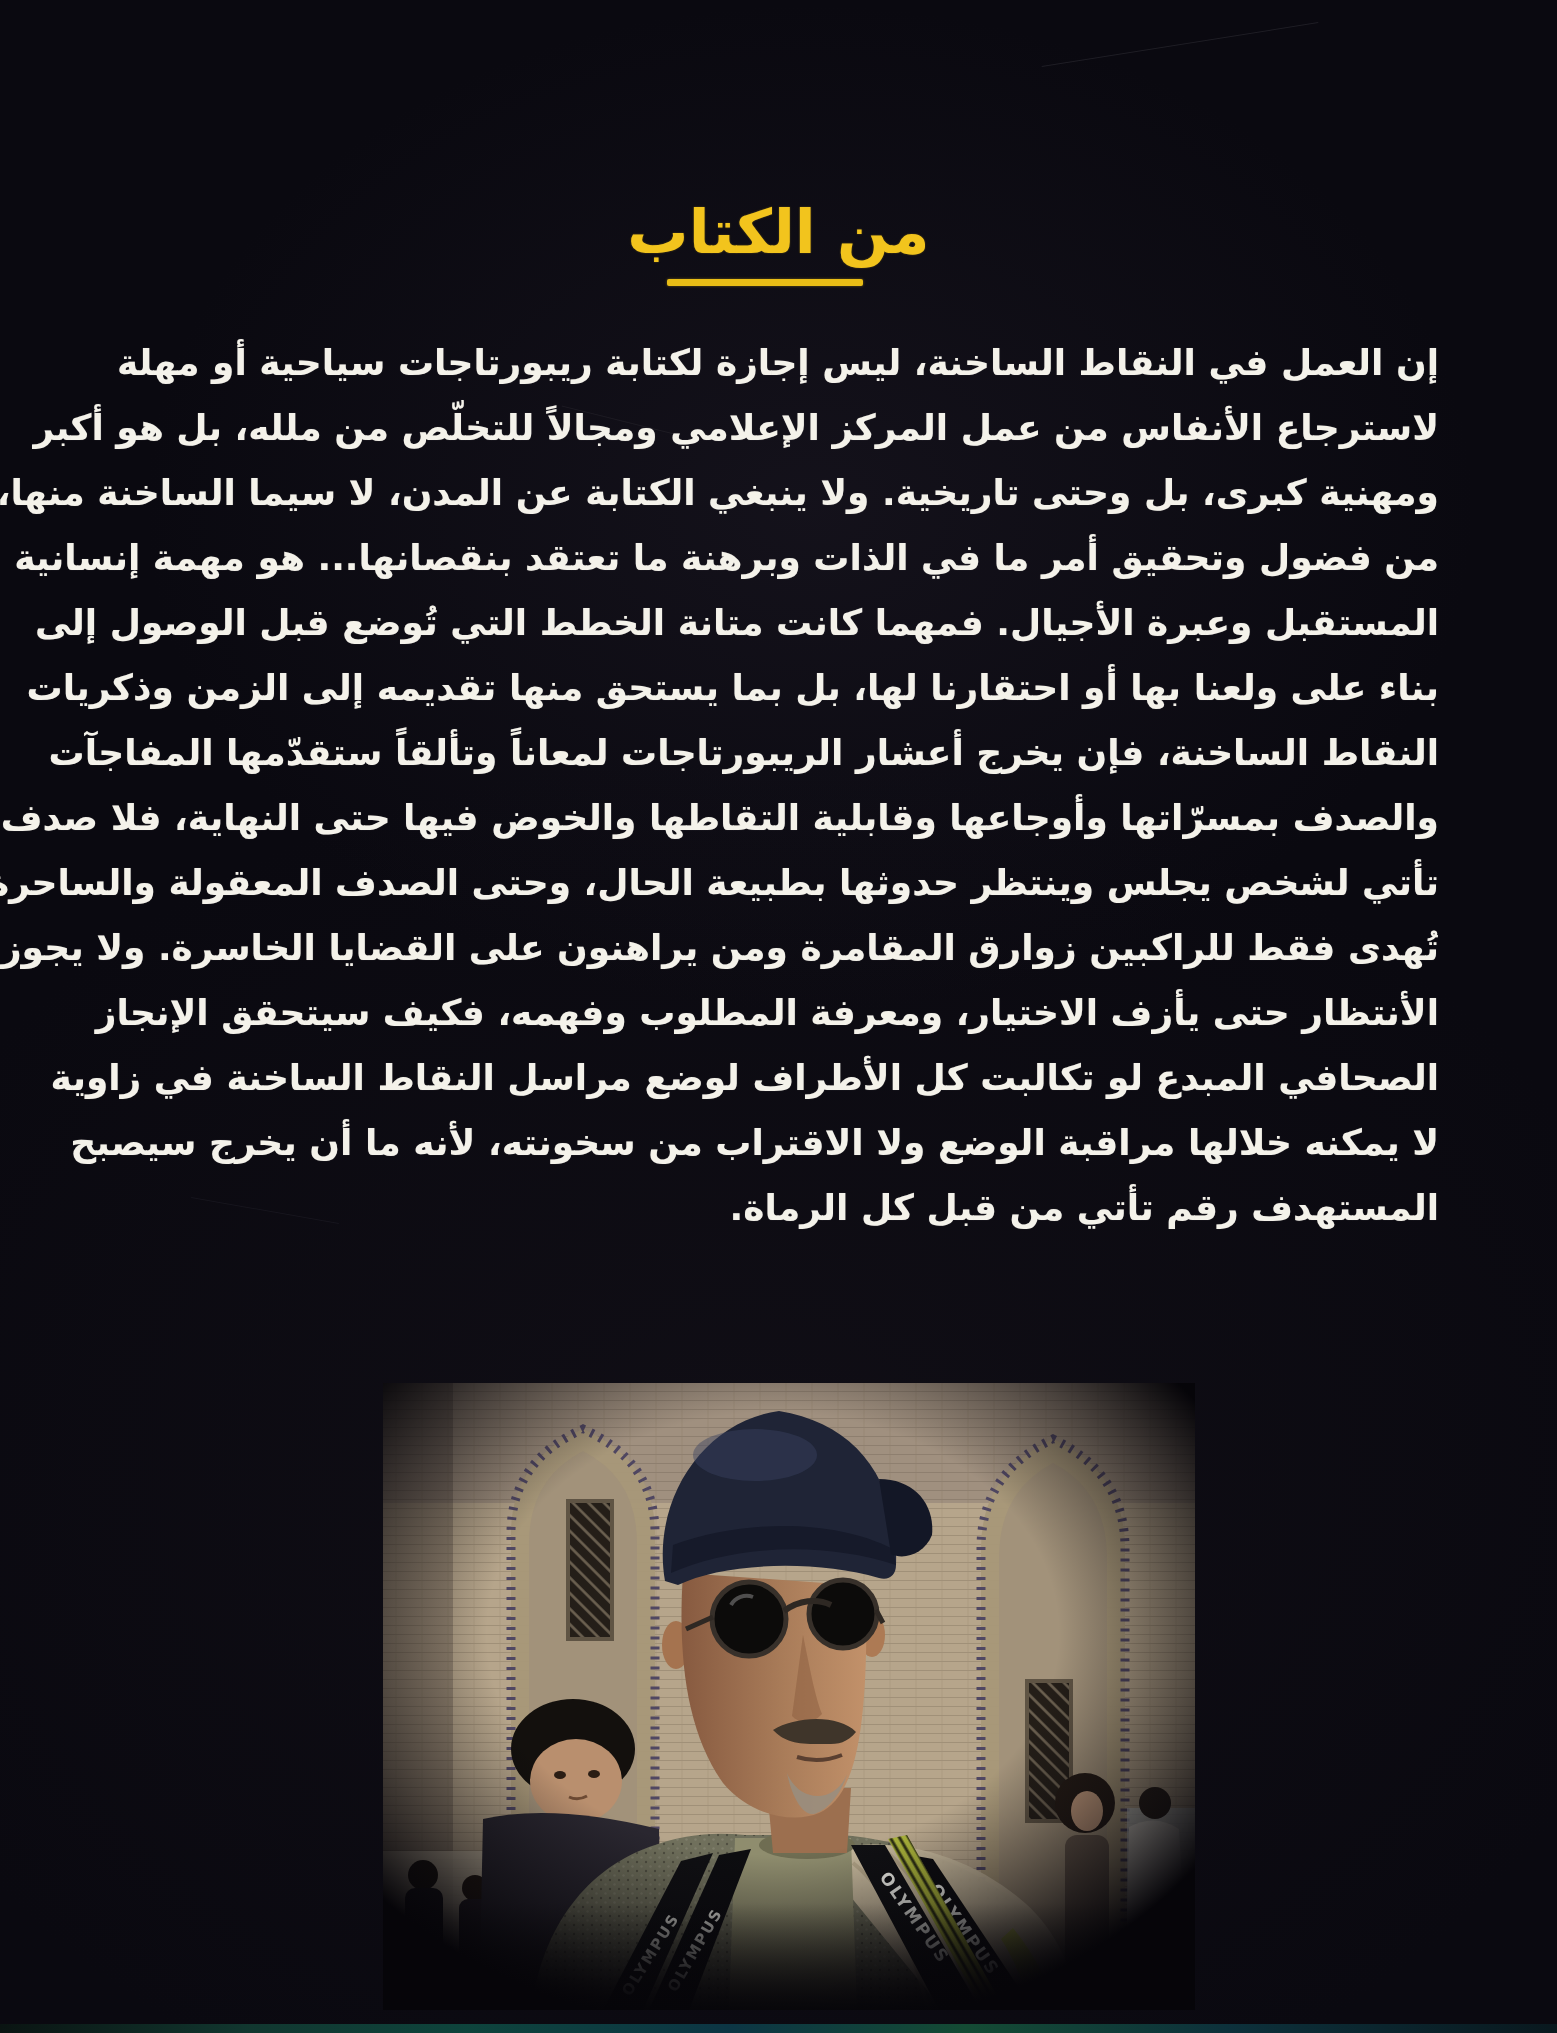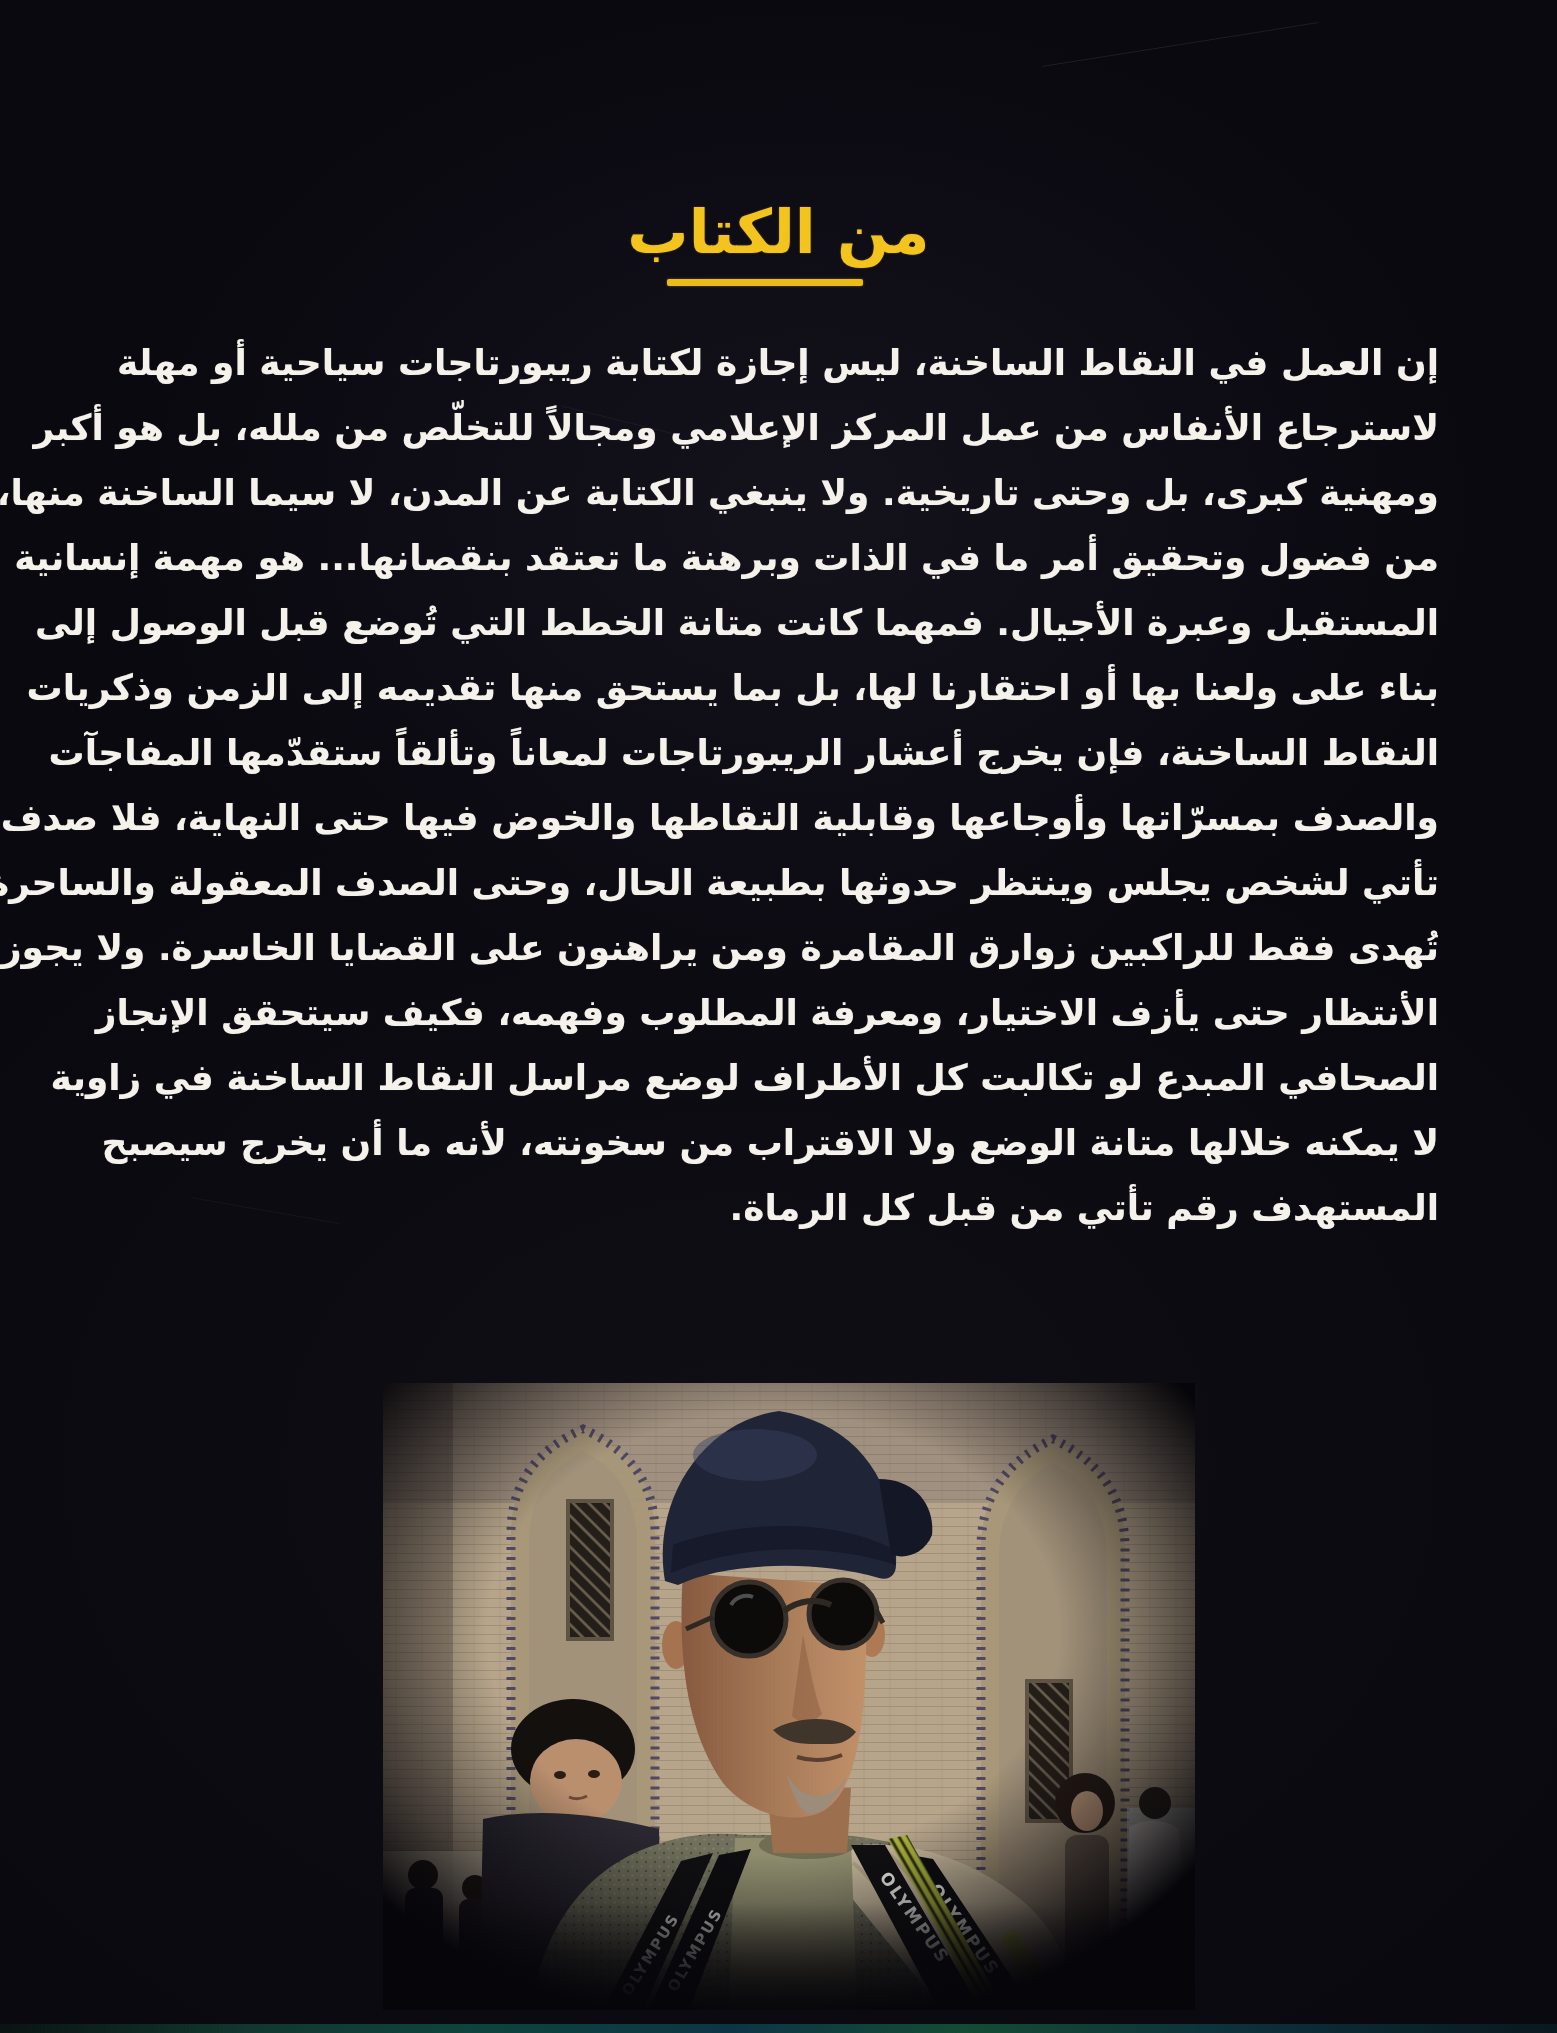--- a/index.html
+++ b/index.html
@@ -83,21 +83,21 @@
     <p>ومهنية كبرى، بل وحتى تاريخية. ولا ينبغي الكتابة عن المدن، لا سيما الساخنة منها،</p>
     <p>من فضول وتحقيق أمر ما في الذات وبرهنة ما تعتقد بنقصانها... هو مهمة إنسانية</p>
     <p>المستقبل وعبرة الأجيال. فمهما كانت متانة الخطط التي تُوضع قبل الوصول إلى</p>
     <p>بناء على ولعنا بها أو احتقارنا لها، بل بما يستحق منها تقديمه إلى الزمن وذكريات</p>
     <p>النقاط الساخنة، فإن يخرج أعشار الريبورتاجات لمعاناً وتألقاً ستقدّمها المفاجآت</p>
     <p>والصدف بمسرّاتها وأوجاعها وقابلية التقاطها والخوض فيها حتى النهاية، فلا صدف</p>
     <p>تأتي لشخص يجلس وينتظر حدوثها بطبيعة الحال، وحتى الصدف المعقولة والساحرة</p>
     <p>تُهدى فقط للراكبين زوارق المقامرة ومن يراهنون على القضايا الخاسرة. ولا يجوز</p>
     <p>الأنتظار حتى يأزف الاختيار، ومعرفة المطلوب وفهمه، فكيف سيتحقق الإنجاز</p>
     <p>الصحافي المبدع لو تكالبت كل الأطراف لوضع مراسل النقاط الساخنة في زاوية</p>
-    <p>لا يمكنه خلالها متانة الوضع ولا الاقتراب من سخونته، لأنه ما أن يخرج سيصبح</p>
+    <p>لا يمكنه خلالها مراقبة الوضع ولا الاقتراب من سخونته، لأنه ما أن يخرج سيصبح</p>
     <p class="last">المستهدف رقم تأتي من قبل كل الرماة.</p>
   </div>
 
   <div class="photo">
     <svg viewBox="0 0 812 627">
       <defs>
         <linearGradient id="skin" x1="0" y1="0" x2="1" y2="0">
           <stop offset="0" stop-color="#875a40"></stop>
           <stop offset="55%" stop-color="#a97c59"></stop>
           <stop offset="100%" stop-color="#c2916a"></stop>

